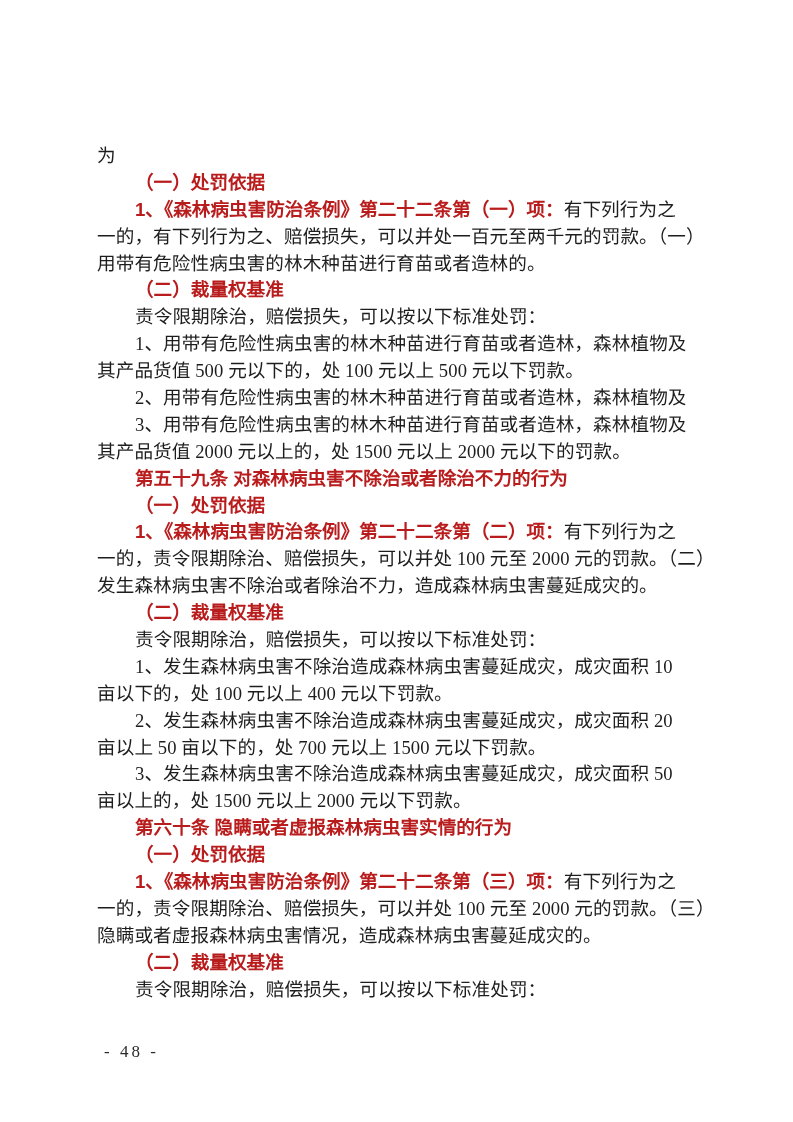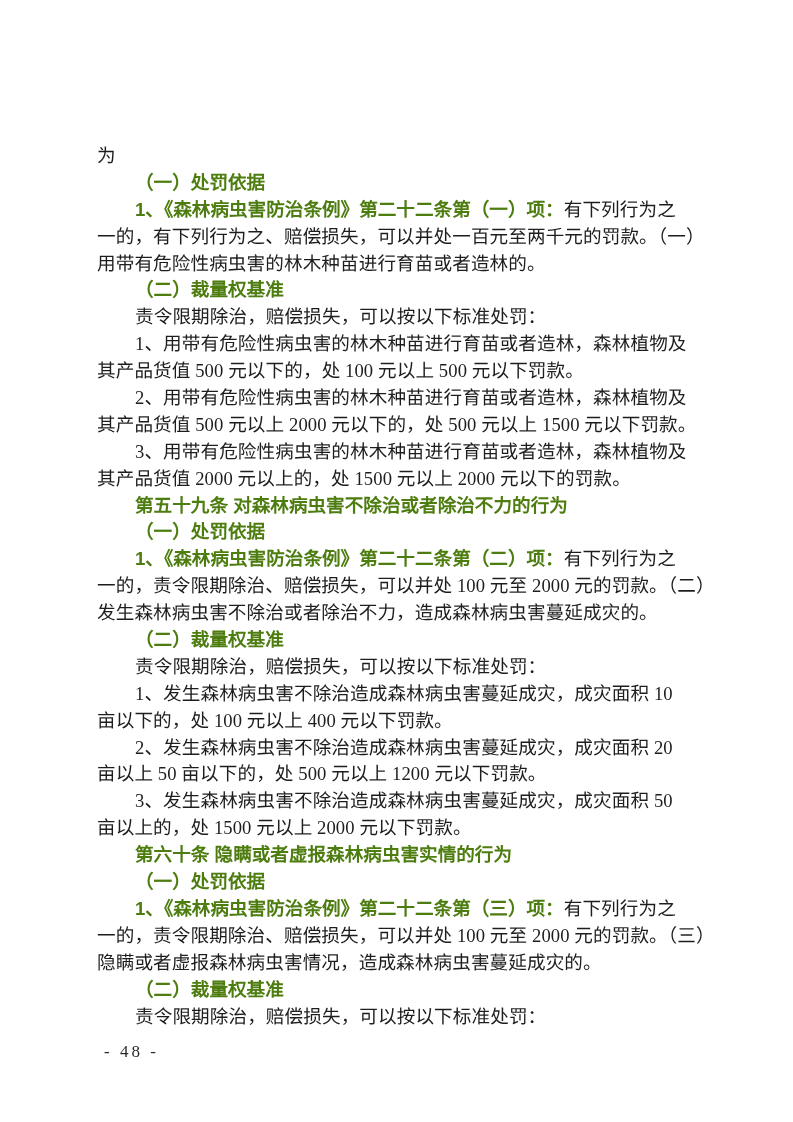--- a/index.html
+++ b/index.html
@@ -30,21 +30,21 @@
     height: 26.9px;
   }
   .line.indent {
     text-indent: 38px;
   }
   .seg {
     font-weight: 400;
   }
   .seg.bold {
     font-weight: 700;
-    color: #4d7c0f;
+    color: #b91c1c;
     font-family: "Liberation Sans", "DejaVu Sans", sans-serif;
     letter-spacing: 0;
   }
   .footer {
     position: absolute;
     left: 104px;
     top: 1041px;
     font-size: 17px;
     line-height: 22px;
     color: #2b2b2b;
@@ -61,34 +61,33 @@
       <div class="line"><span class="seg">为</span></div>
       <div class="line indent"><span class="seg bold">（一）处罚依据</span></div>
       <div class="line indent"><span class="seg bold">1、《森林病虫害防治条例》第二十二条第（一）项：</span><span class="seg">有下列行为之</span></div>
       <div class="line"><span class="seg">一的，有下列行为之、赔偿损失，可以并处一百元至两千元的罚款。（一）</span></div>
       <div class="line"><span class="seg">用带有危险性病虫害的林木种苗进行育苗或者造林的。</span></div>
       <div class="line indent"><span class="seg bold">（二）裁量权基准</span></div>
       <div class="line indent"><span class="seg">责令限期除治，赔偿损失，可以按以下标准处罚：</span></div>
       <div class="line indent"><span class="seg">1、用带有危险性病虫害的林木种苗进行育苗或者造林，森林植物及</span></div>
       <div class="line"><span class="seg">其产品货值 500 元以下的，处 100 元以上 500 元以下罚款。</span></div>
       <div class="line indent"><span class="seg">2、用带有危险性病虫害的林木种苗进行育苗或者造林，森林植物及</span></div>
-      <div class="line"><span class="seg">其产品货值 500 元以上 2000 元以下的，处 500 元以上 1500 元以下罚款。</span></div>
       <div class="line indent"><span class="seg">3、用带有危险性病虫害的林木种苗进行育苗或者造林，森林植物及</span></div>
       <div class="line"><span class="seg">其产品货值 2000 元以上的，处 1500 元以上 2000 元以下的罚款。</span></div>
       <div class="line indent"><span class="seg bold">第五十九条 对森林病虫害不除治或者除治不力的行为</span></div>
       <div class="line indent"><span class="seg bold">（一）处罚依据</span></div>
       <div class="line indent"><span class="seg bold">1、《森林病虫害防治条例》第二十二条第（二）项：</span><span class="seg">有下列行为之</span></div>
       <div class="line"><span class="seg">一的，责令限期除治、赔偿损失，可以并处 100 元至 2000 元的罚款。（二）</span></div>
       <div class="line"><span class="seg">发生森林病虫害不除治或者除治不力，造成森林病虫害蔓延成灾的。</span></div>
       <div class="line indent"><span class="seg bold">（二）裁量权基准</span></div>
       <div class="line indent"><span class="seg">责令限期除治，赔偿损失，可以按以下标准处罚：</span></div>
       <div class="line indent"><span class="seg">1、发生森林病虫害不除治造成森林病虫害蔓延成灾，成灾面积 10</span></div>
       <div class="line"><span class="seg">亩以下的，处 100 元以上 400 元以下罚款。</span></div>
       <div class="line indent"><span class="seg">2、发生森林病虫害不除治造成森林病虫害蔓延成灾，成灾面积 20</span></div>
-      <div class="line"><span class="seg">亩以上 50 亩以下的，处 500 元以上 1200 元以下罚款。</span></div>
+      <div class="line"><span class="seg">亩以上 50 亩以下的，处 700 元以上 1500 元以下罚款。</span></div>
       <div class="line indent"><span class="seg">3、发生森林病虫害不除治造成森林病虫害蔓延成灾，成灾面积 50</span></div>
       <div class="line"><span class="seg">亩以上的，处 1500 元以上 2000 元以下罚款。</span></div>
       <div class="line indent"><span class="seg bold">第六十条 隐瞒或者虚报森林病虫害实情的行为</span></div>
       <div class="line indent"><span class="seg bold">（一）处罚依据</span></div>
       <div class="line indent"><span class="seg bold">1、《森林病虫害防治条例》第二十二条第（三）项：</span><span class="seg">有下列行为之</span></div>
       <div class="line"><span class="seg">一的，责令限期除治、赔偿损失，可以并处 100 元至 2000 元的罚款。（三）</span></div>
       <div class="line"><span class="seg">隐瞒或者虚报森林病虫害情况，造成森林病虫害蔓延成灾的。</span></div>
       <div class="line indent"><span class="seg bold">（二）裁量权基准</span></div>
       <div class="line indent"><span class="seg">责令限期除治，赔偿损失，可以按以下标准处罚：</span></div>
     </div>

